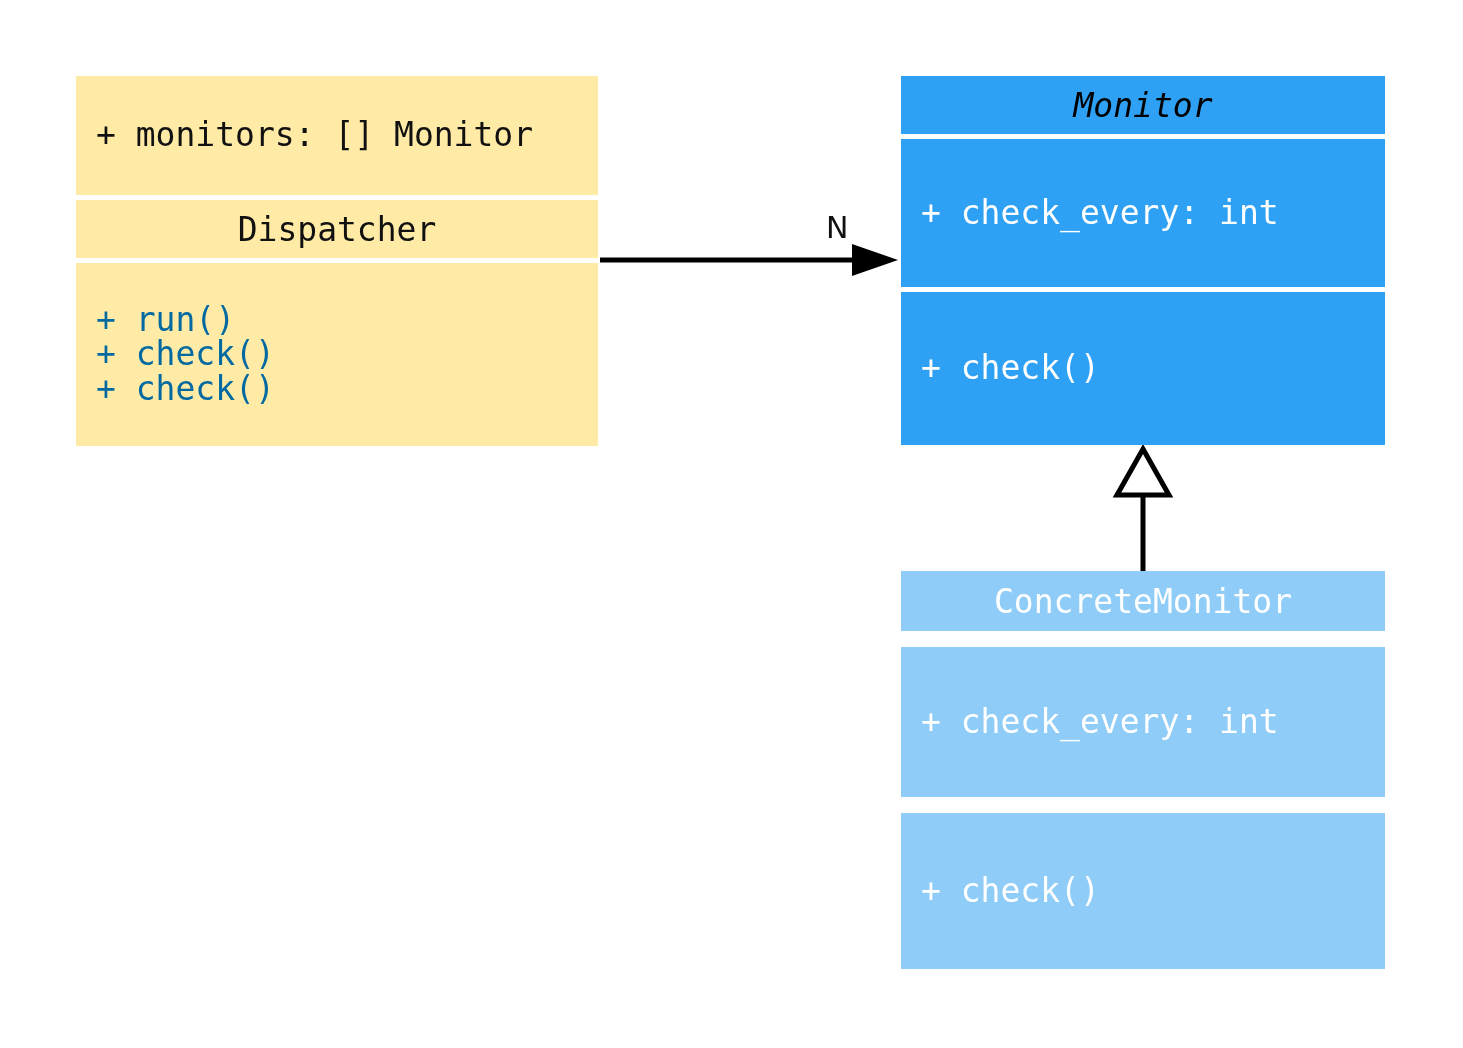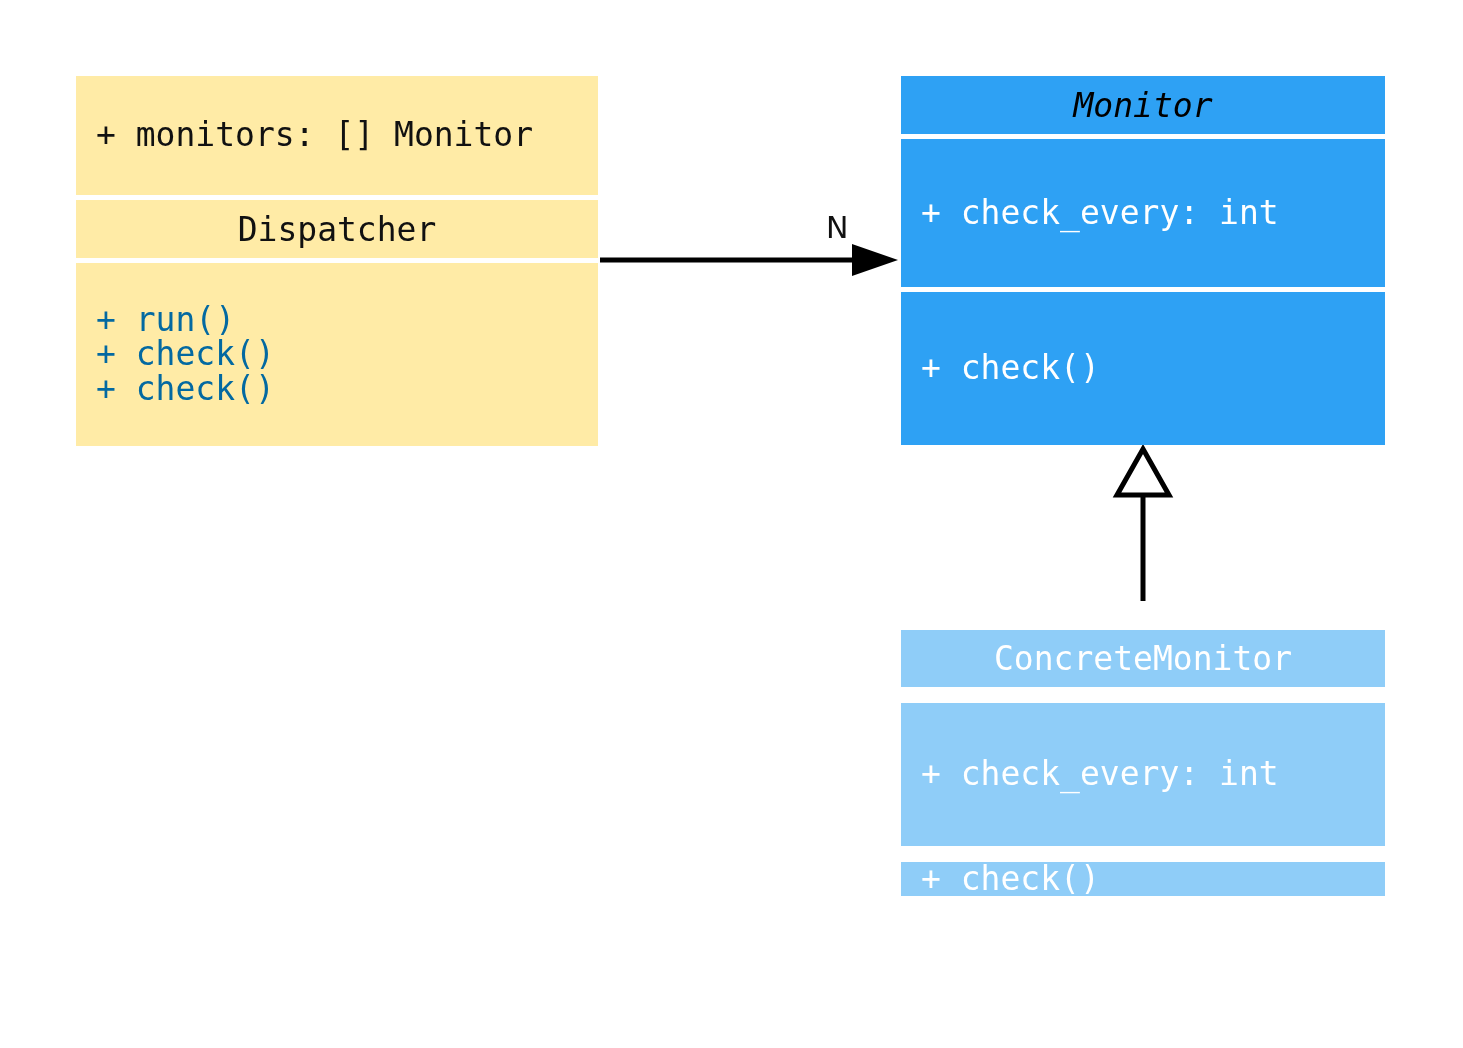--- a/index.html
+++ b/index.html
@@ -44,21 +44,21 @@
   .box-dispatcher { left: 76px; top: 76px; width: 522px; height: 370px; }
   .box-dispatcher .c-title { height: 58px; }
   .box-dispatcher .c-attrs { height: 119px; }
   .box-dispatcher .c-methods { flex: 1; }
   
   .box-monitor { left: 901px; top: 76px; width: 484px; height: 369px; }
   .box-monitor .c-title { height: 58px; font-style: italic; }
   .box-monitor .c-attrs { height: 148px; }
   .box-monitor .c-methods { flex: 1; }
   
-  .box-concrete { left: 901px; top: 630px; width: 484px; height: 266px; gap: 16px; }
+  .box-concrete { left: 901px; top: 571px; width: 484px; height: 398px; gap: 16px; }
   .box-concrete .c-title { height: 60px; }
   .box-concrete .c-attrs { height: 150px; }
   .box-concrete .c-methods { flex: 1; }
 
   .edge-label {
     position: absolute;
     left: 826px;
     top: 210px;
     font-family: "DejaVu Sans", "Liberation Sans", sans-serif;
     font-size: 30px;

